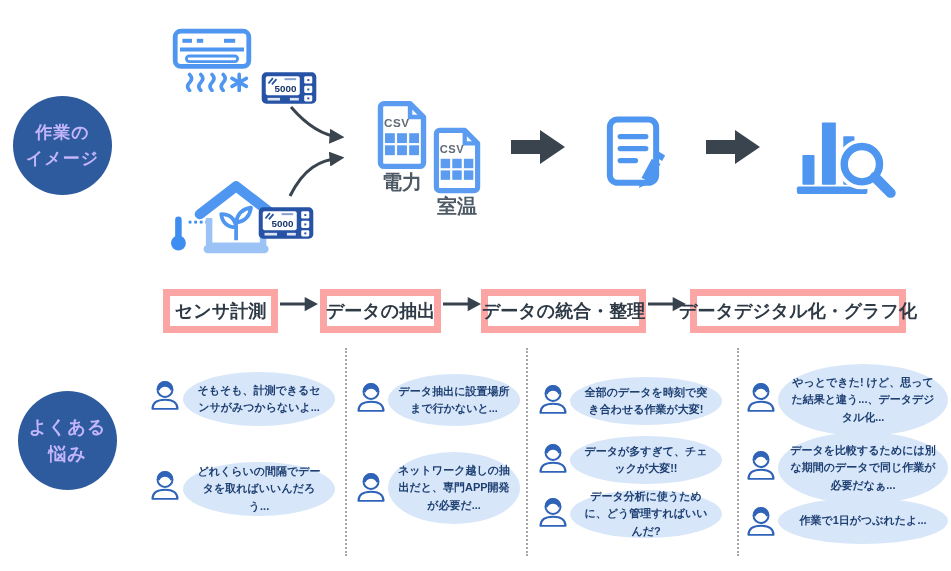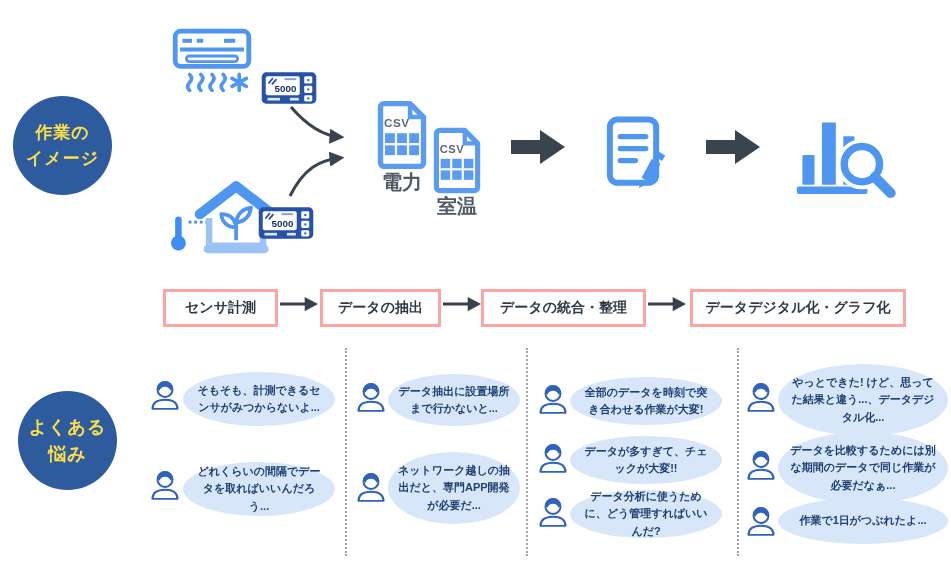--- a/index.html
+++ b/index.html
@@ -2,33 +2,33 @@
 <html><head>
 <meta charset="utf-8">
 <style>
   * { margin:0; padding:0; box-sizing:border-box; }
   html,body { background:#fff; }
   body { font-family:"Liberation Sans","DejaVu Sans",sans-serif; }
   .canvas { position:relative; width:951px; height:571px; background:#fff; overflow:hidden; }
   .abs { position:absolute; }
 
   .badge {
-    position:absolute; background:#2d5b9e; border-radius:50%; color:#fde047;
+    position:absolute; background:#2d5b9e; border-radius:50%; color:#c4b5fd;
     display:flex; flex-direction:column; align-items:center; justify-content:center;
     text-align:center; font-weight:bold; letter-spacing:1px;
   }
   .badge span { display:block; }
   .badge-work   { left:13px; top:96px;  width:99px; height:99px; font-size:17px; line-height:1.5; }
   .badge-trouble{ left:18px; top:391px; width:99px; height:99px; font-size:18px; line-height:1.5; }
 
   .caption { position:absolute; font-weight:bold; color:#4e5a66; font-size:20px; text-align:center; }
 
   .process-box {
-    position:absolute; height:38px; border:3px solid #fca5a5; background:#fff;
-    color:#2e3a46; font-weight:bold; font-size:14px;
+    position:absolute; height:44px; border:7px solid #fca5a5; background:#fff;
+    color:#2e3a46; font-weight:bold; font-size:18px;
     display:flex; align-items:center; justify-content:center; white-space:nowrap;
   }
 
   .sep { position:absolute; width:0; border-left:2px dotted #a6a6a6; }
 
   .bubble {
     position:absolute; background:#d7e6f8; border-radius:50%;
     display:flex; align-items:center; justify-content:center; text-align:center;
     color:#1d3f72; font-weight:bold; font-size:11px; line-height:1.55; padding:4px 10px;
   }

